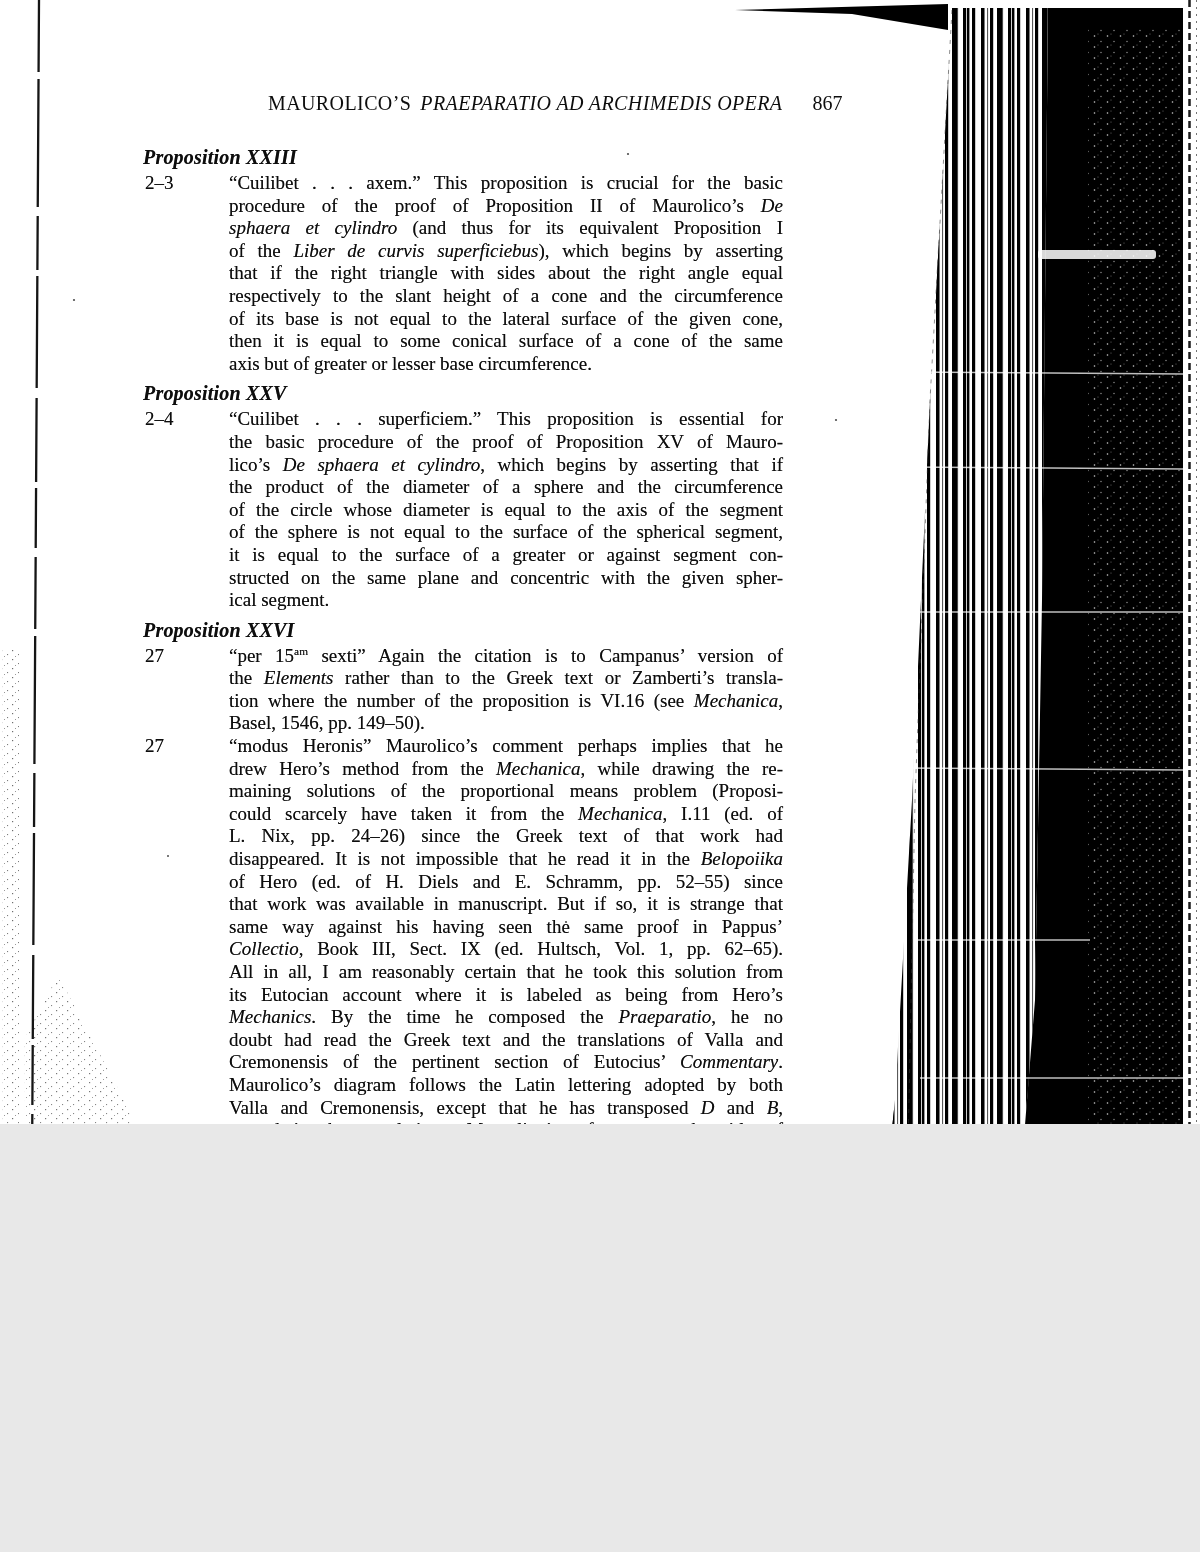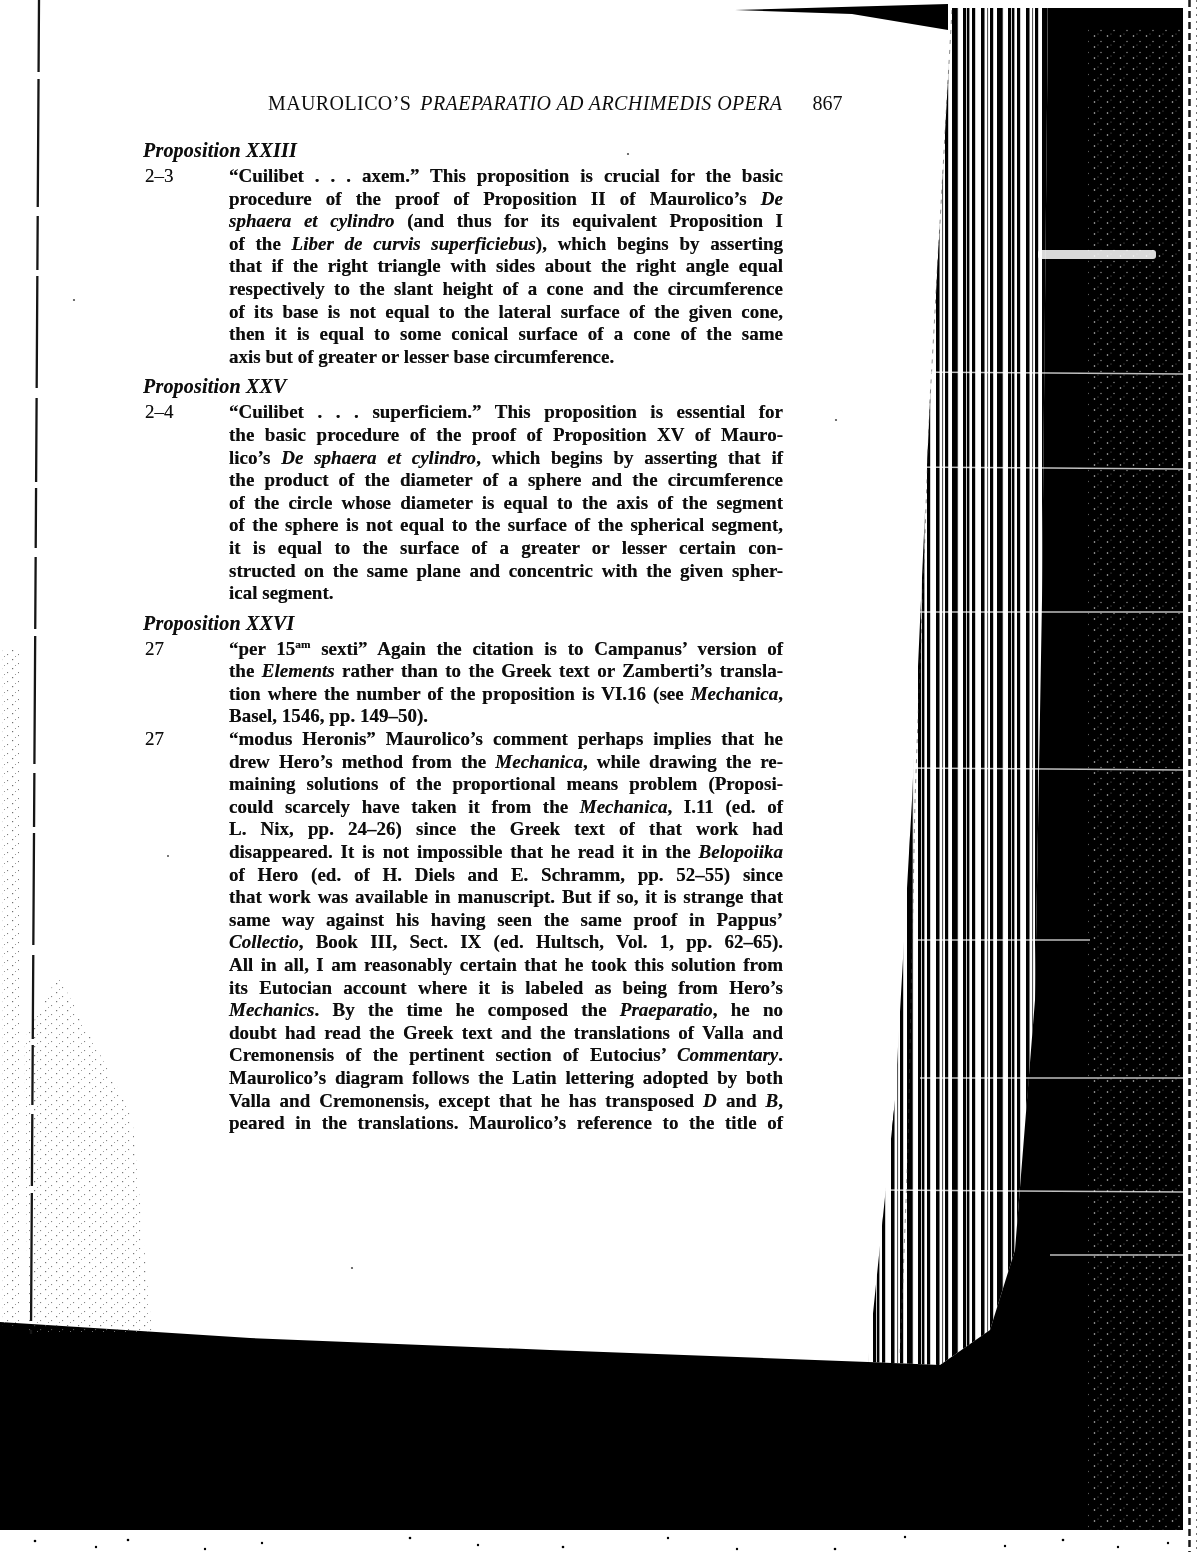--- a/index.html
+++ b/index.html
@@ -1,17 +1,17 @@
 <!DOCTYPE html>
 <html><head>
 <meta charset="utf-8">
 <style>
   html,body { margin:0; padding:0; background:#e8e8e8; }
   .canvas {
-    position:relative; width:1200px; height:1552px;
+    position:relative; width:1200px; height:1124px;
     background:#ffffff; overflow:hidden;
     font-family:"Liberation Serif", serif; color:#0d0d0d;
   }
   
   .header {
     position:absolute; left:268px; top:92px;
     font-size:20px; letter-spacing:.4px; white-space:nowrap;
   }
   .header .it { margin-left:9px; }
   .pagenum { margin-left:30px; letter-spacing:0; }
@@ -19,24 +19,24 @@
   
   .content {
     position:absolute; left:145px; top:132px; width:638px;
     font-size:19px; line-height:22.6px;
     text-shadow:0 0 .4px rgba(0,0,0,.55);
   }
   .prop-heading {
     font-style:italic; font-weight:600; font-size:20px;
     line-height:26px; margin:5px 0 2px -2px; letter-spacing:.2px;
   }
-  .content > .prop-heading:first-child { margin-top:5px; }
+  .content > .prop-heading:first-child { margin-top:12px; }
   .entry { position:relative; padding-left:84px; }
   .entry-num { position:absolute; left:0; top:0; width:70px; text-align:left; }
-  .tline { text-align:justify; text-align-last:justify;font-weight:bold; }
+  .tline { text-align:justify; text-align-last:justify; }
   .tline.nojust { text-align-last:left; }
   .sup { vertical-align:super; font-size:.6em; line-height:0; }
   
   .artifacts { position:absolute; inset:0; z-index:3; pointer-events:none; }
 </style>
 </head>
 <body>
 
 <div class="canvas">
 
@@ -60,21 +60,21 @@
       </div>
       <div class="prop-heading">Proposition XXV</div>
       <div class="entry">
         <span class="entry-num">2–4</span>
         <div class="tline"><span>“Cuilibet . . . superficiem.” This proposition is essential for</span></div>
         <div class="tline"><span>the basic procedure of the proof of Proposition XV of Mauro-</span></div>
         <div class="tline"><span>lico’s </span><span class="it">De sphaera et cylindro</span><span>, which begins by asserting that if</span></div>
         <div class="tline"><span>the product of the diameter of a sphere and the circumference</span></div>
         <div class="tline"><span>of the circle whose diameter is equal to the axis of the segment</span></div>
         <div class="tline"><span>of the sphere is not equal to the surface of the spherical segment,</span></div>
-        <div class="tline"><span>it is equal to the surface of a greater or lesser certain con-</span></div>
+        <div class="tline"><span>it is equal to the surface of a greater or against segment con-</span></div>
         <div class="tline"><span>structed on the same plane and concentric with the given spher-</span></div>
         <div class="tline nojust"><span>ical segment.</span></div>
       </div>
       <div class="prop-heading">Proposition XXVI</div>
       <div class="entry">
         <span class="entry-num">27</span>
         <div class="tline"><span>“per 15</span><span class="sup">am</span><span> sexti” Again the citation is to Campanus’ version of</span></div>
         <div class="tline"><span>the </span><span class="it">Elements</span><span> rather than to the Greek text or Zamberti’s transla-</span></div>
         <div class="tline"><span>tion where the number of the proposition is VI.16 (see </span><span class="it">Mechanica</span><span>,</span></div>
         <div class="tline nojust"><span>Basel, 1546, pp. 149–50).</span></div>

